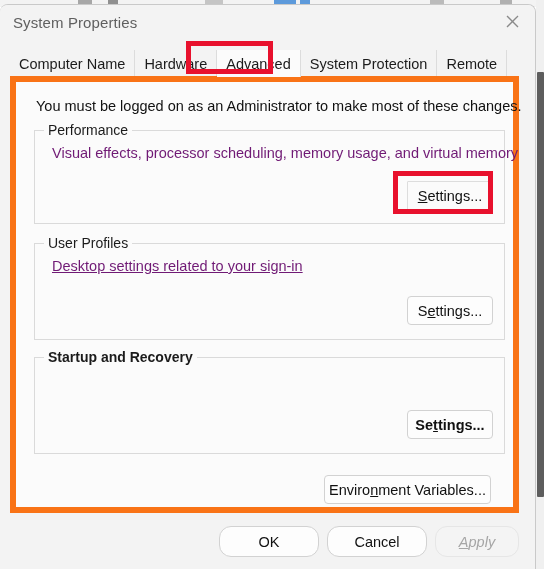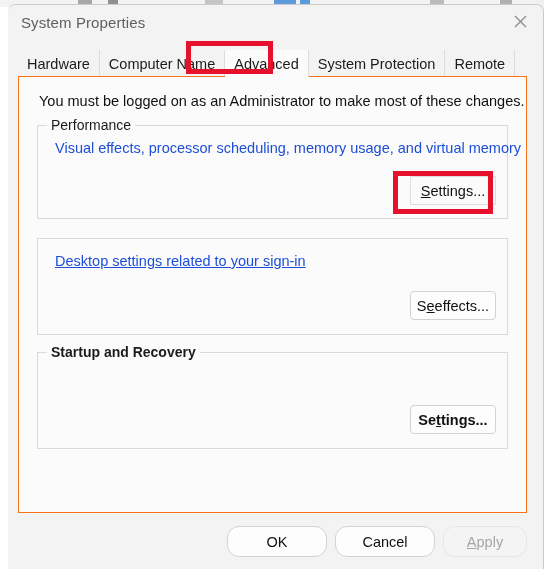--- a/index.html
+++ b/index.html
@@ -60,21 +60,20 @@
     width: 536px;
     height: 565px;
     background: #f3f3f3;
     border: 1px solid #c9c9c9;
     border-bottom: none;
     border-left: none;
     border-top-right-radius: 8px;
     border-top-left-radius: 8px;
     box-sizing: border-box;
     overflow: hidden;
-    margin-left: 8px;
   }
 
   
   #title-bar {
     position: relative;
     height: 40px;
     background: #f3f3f3;
   }
   #window-title {
     position: absolute;
@@ -127,21 +126,21 @@
   }
 
   
   #tab-content {
     position: absolute;
     left: 10px;
     top: 71px;
     width: 509px;
     height: 437px;
     background: #fbfbfb;
-    border: 1px solid #f97316;
+    border: 6px solid #f97316;
     box-sizing: border-box;
   }
 
   #admin-notice {
     position: absolute;
     left: 20px;
     top: 16px;
     font-size: 14.5px;
     color: #111111;
     white-space: nowrap;
@@ -162,21 +161,21 @@
     padding: 0 4px;
     background: #fbfbfb;
     font-size: 14px;
     color: #1b1b1b;
     white-space: nowrap;
   }
   .group-desc {
     position: absolute;
     left: 17px;
     font-size: 14.5px;
-    color: #1d4ed8;
+    color: #701a75;
     white-space: nowrap;
   }
 
   
   .btn {
     position: absolute;
     box-sizing: border-box;
     background: #fdfdfd;
     border: 1px solid #d2d2d2;
     border-radius: 4px;
@@ -261,24 +260,24 @@
     <div id="close-button">
       <svg width="13" height="13" viewBox="0 0 13 13">
         <line x1="1" y1="1" x2="12" y2="12" stroke="#8a8a8a" stroke-width="1.3"></line>
         <line x1="12" y1="1" x2="1" y2="12" stroke="#8a8a8a" stroke-width="1.3"></line>
       </svg>
     </div>
   </div>
 
   <div id="tab-strip">
     <div class="tab">
+      <span>Computer Name</span>
+    </div>
+    <div class="tab">
       <span>Hardware</span>
-    </div>
-    <div class="tab">
-      <span>Computer Name</span>
     </div>
     <div class="tab selected">
       <span>Advanced</span>
     </div>
     <div class="tab">
       <span>System Protection</span>
     </div>
     <div class="tab">
       <span>Remote</span>
     </div>
@@ -290,44 +289,48 @@
 
     <div class="groupbox" style="top:48px; height:94px;">
       <div class="groupbox-legend">Performance</div>
       <div class="group-desc" style="top:14px;">Visual effects, processor scheduling, memory usage, and virtual memory</div>
       <div class="btn flat" style="right:11px; top:50px; width:86px; height:29px;">
         <span><span></span><span class="acc">S</span><span>ettings...</span></span>
       </div>
     </div>
 
     <div class="groupbox" style="top:161px; height:97px;">
+      <div class="groupbox-legend">User Profiles</div>
       <div class="group-desc" style="top:14px;text-decoration:underline;">Desktop settings related to your sign-in</div>
       <div class="btn" style="right:11px; top:52px; width:86px; height:29px;">
-        <span><span>S</span><span class="acc">e</span><span>effects...</span></span>
+        <span><span>S</span><span class="acc">e</span><span>ttings...</span></span>
       </div>
     </div>
 
     <div class="groupbox" style="top:275px; height:97px;font-weight:bold;">
       <div class="groupbox-legend">Startup and Recovery</div>
       <div class="btn" style="right:11px; top:52px; width:86px; height:29px;">
         <span><span>Se</span><span class="acc">t</span><span>tings...</span></span>
       </div>
     </div>
 
+    <div class="btn" style="right:22px; top:393px; width:167px; height:29px;">
+      <span><span>Enviro</span><span class="acc">n</span><span>ment Variables...</span></span>
+    </div>
 
   </div>
 
   <div id="dialog-footer">
     <div class="footer-btn" style="left:219px; width:100px;">
       <span>OK</span>
     </div>
     <div class="footer-btn" style="left:327px; width:100px;">
       <span>Cancel</span>
     </div>
-    <div class="footer-btn disabled" style="left:435px; width:84px;">
+    <div class="footer-btn disabled" style="left:435px; width:84px;font-style:italic;">
       <span><span></span><span class="acc">A</span><span>pply</span></span>
     </div>
   </div>
 
 </div>
 
 <div class="redbox" style="left:186px; top:41px; width:87px; height:33px;"></div>
 <div class="redbox" style="left:393px; top:171px; width:100px; height:43px;"></div>
 
 </body></html>

